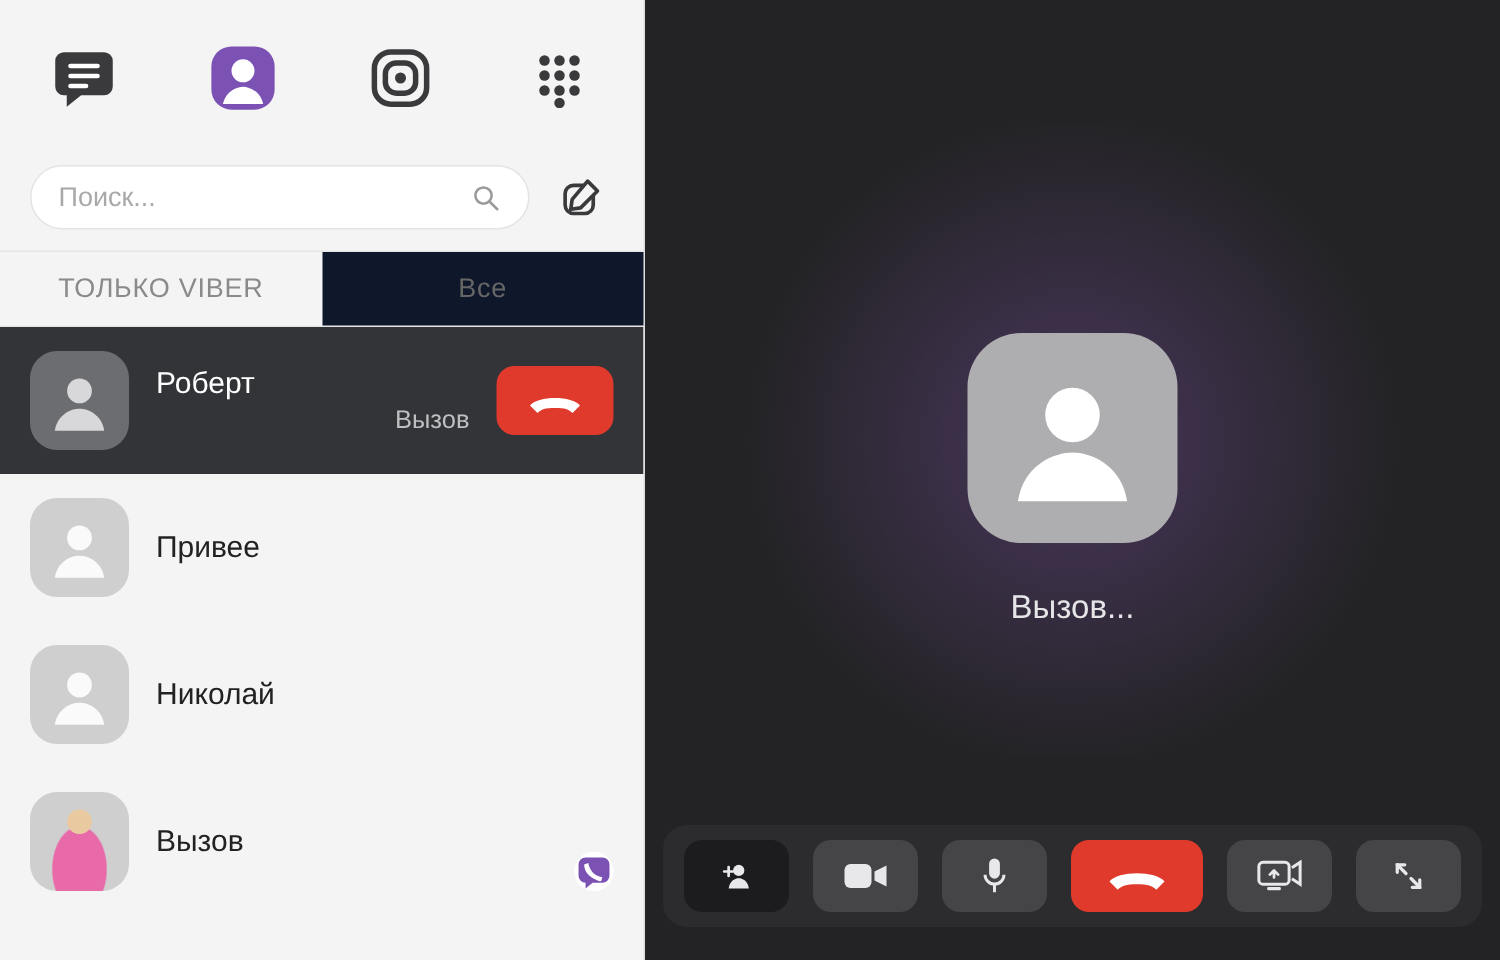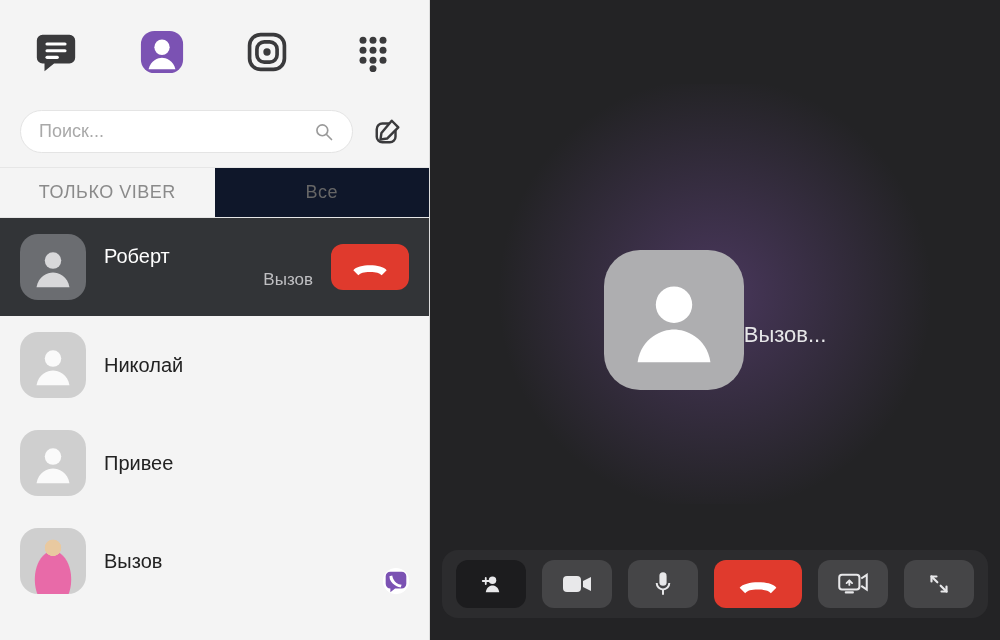--- a/index.html
+++ b/index.html
@@ -32,21 +32,21 @@
 
   .crow.active { background: #323437; }
   .crow.active .name { color: #fff; }
   .crow.active .sub { color: #bfbfc2; }
   .crow.active .avatar { background: #6b6d71; }
   .hangup-mini { width: 78px; height: 46px; border-radius: 12px; background: #e03a2d; display: flex; align-items: center; justify-content: center; cursor: pointer; }
 
   .badge-viber { position: absolute; right: 18px; bottom: 14px; width: 30px; height: 30px; }
 
   
-  .call { flex: 1; background: #232325; position: relative; display: flex; flex-direction: row; align-items: center; justify-content: center; }
+  .call { flex: 1; background: #232325; position: relative; display: flex; flex-direction: column; align-items: center; justify-content: center; }
   .glow { position: absolute; top: 46%; left: 50%; width: 560px; height: 420px; transform: translate(-50%,-50%); background: radial-gradient(circle, rgba(120,80,160,0.45) 0%, rgba(35,35,37,0) 62%); }
   .big-avatar { width: 140px; height: 140px; border-radius: 36px; background: #aeaeb0; display: flex; align-items: center; justify-content: center; position: relative; z-index: 1; }
   .big-avatar svg { width: 92px; height: 92px; }
   .call-status { color: #e6e6e8; font-size: 22px; margin-top: 30px; z-index: 1; }
 
   .callbar { position: absolute; left: 50%; bottom: 22px; transform: translateX(-50%); display: flex; align-items: center; gap: 16px; background: #2c2c2e; border-radius: 16px; padding: 10px 14px; z-index: 2; }
   .cbtn { width: 70px; height: 48px; border-radius: 12px; background: #454547; display: flex; align-items: center; justify-content: center; cursor: pointer; }
   .cbtn.wide { width: 88px; }
   .cbtn.end { background: #e03a2d; }
   .cbtn.darkspot { background: #1c1c1e; }
@@ -144,33 +144,33 @@
       </div>
 
       <div class="crow">
         <div class="avatar">
           <svg viewBox="0 0 48 48">
             <circle cx="24" cy="17" r="9" fill="#fff"></circle>
             <path d="M6 46c2-12 12-16 18-16s16 4 18 16" fill="#fff"></path>
           </svg>
         </div>
         <div class="meta">
-          <div class="name">Николай</div>
+          <div class="name">Привее</div>
         </div>
       </div>
 
       <div class="crow">
         <div class="avatar">
           <svg viewBox="0 0 48 48">
             <circle cx="24" cy="17" r="9" fill="#fff"></circle>
             <path d="M6 46c2-12 12-16 18-16s16 4 18 16" fill="#fff"></path>
           </svg>
         </div>
         <div class="meta">
-          <div class="name">Привее</div>
+          <div class="name">Николай</div>
         </div>
       </div>
 
       <div class="crow" style="position:relative">
         <div class="avatar doll"></div>
         <div class="meta">
           <div class="name">Вызов</div>
         </div>
         <svg class="badge-viber" viewBox="0 0 32 32">
           <circle cx="16" cy="16" r="14" fill="#fff"></circle>

